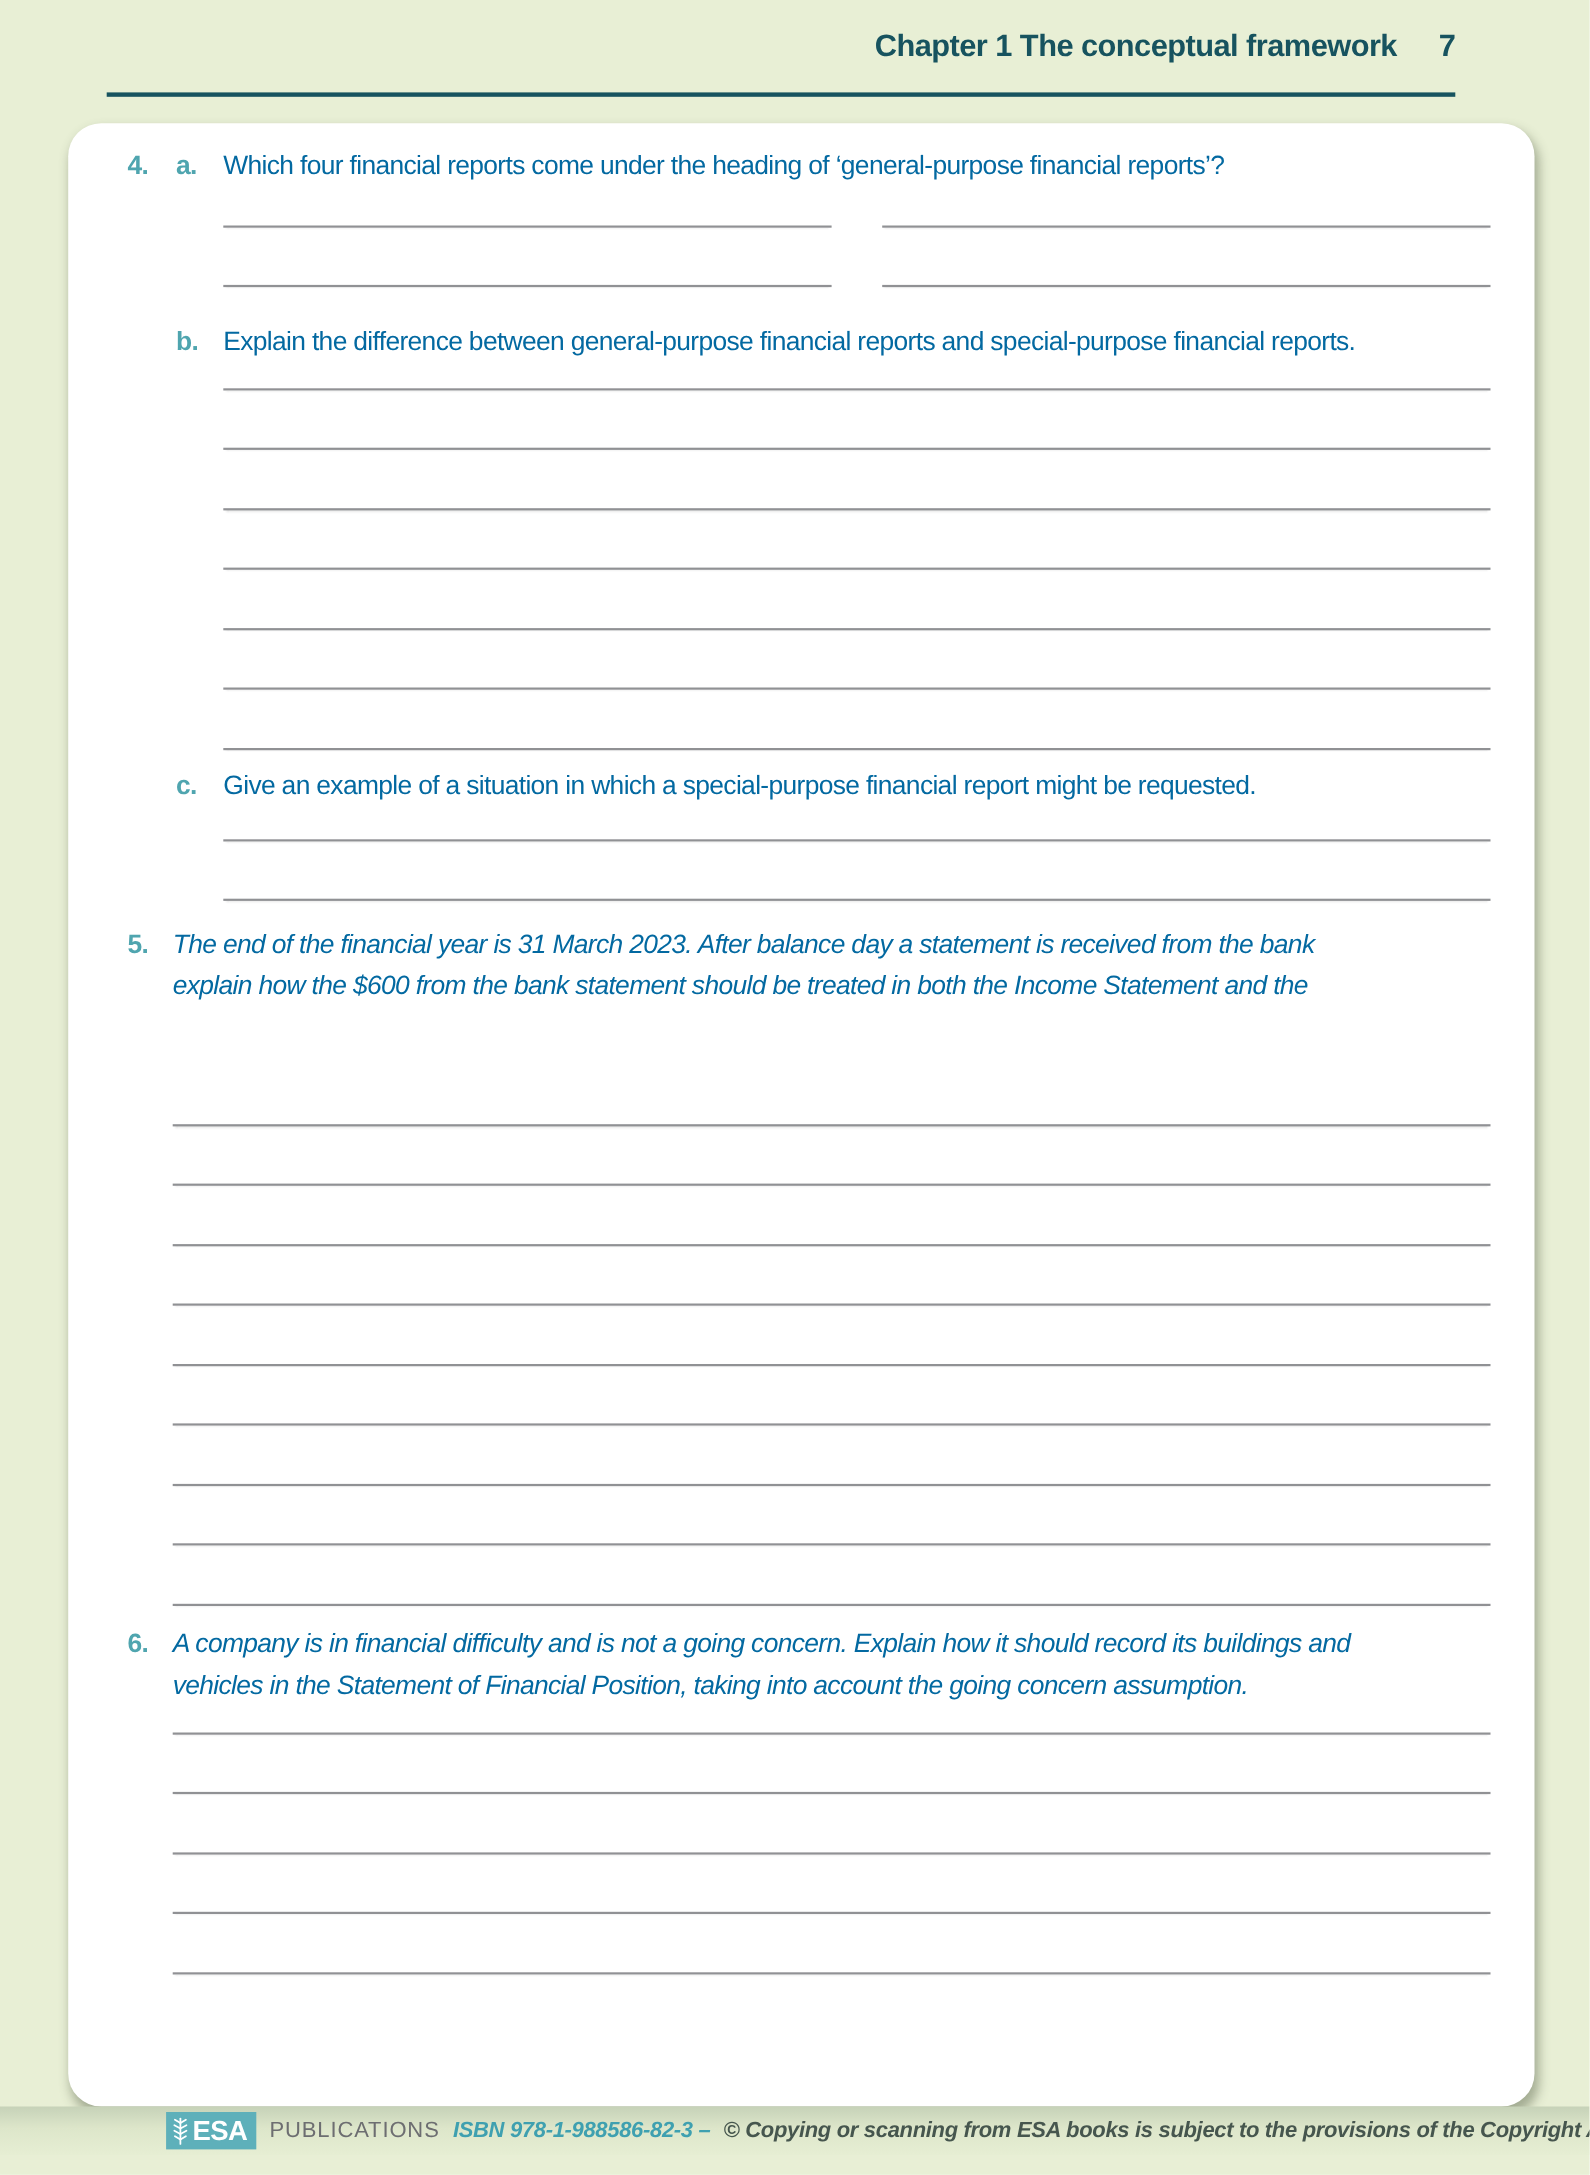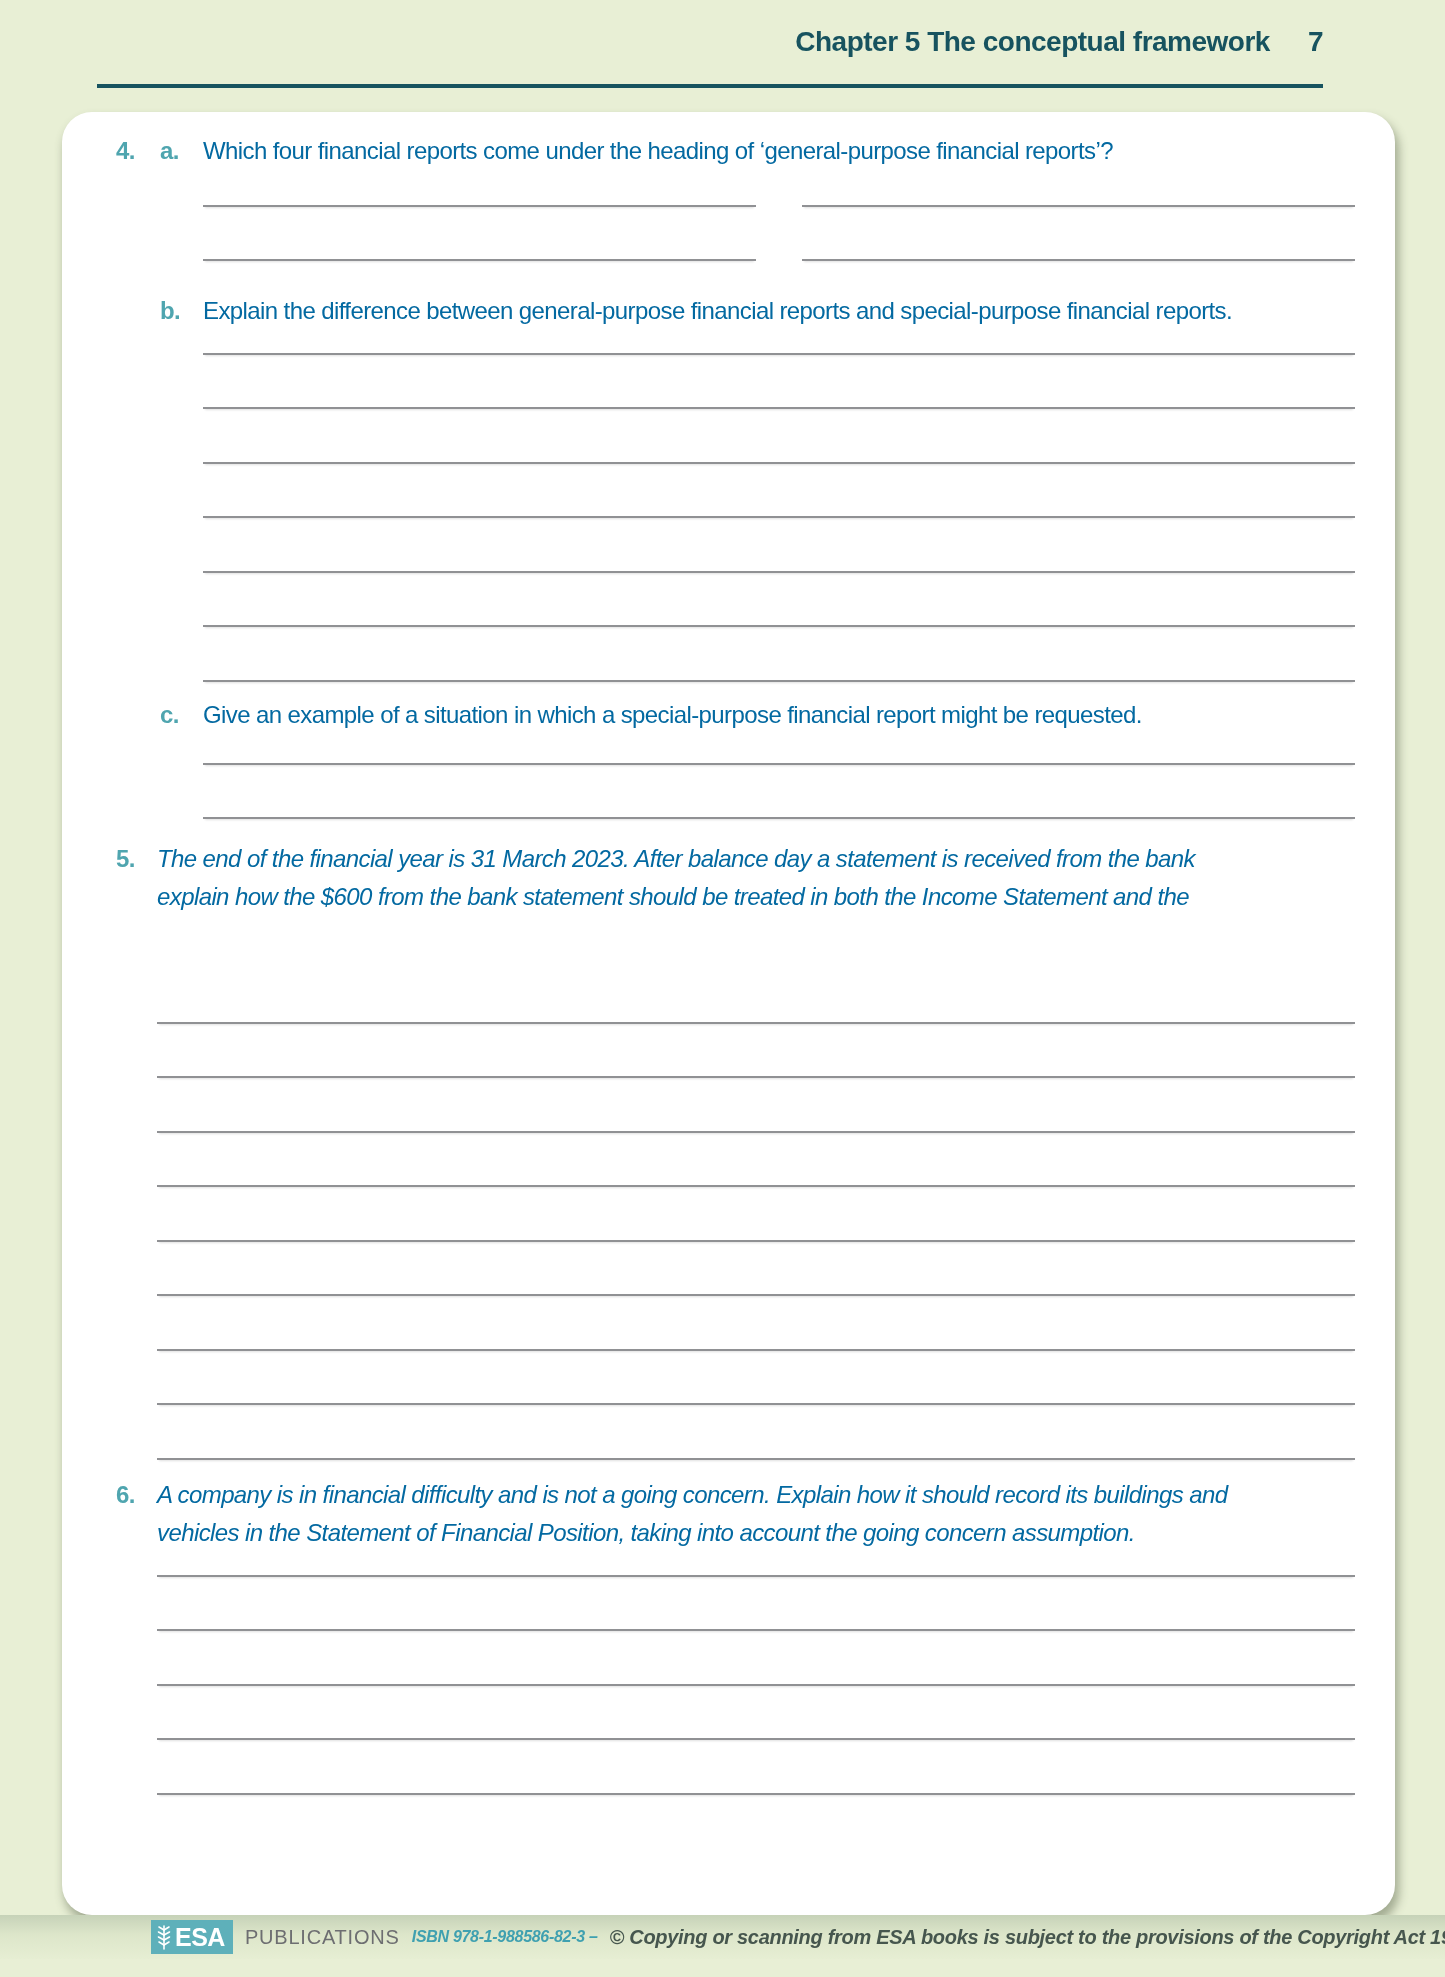--- a/index.html
+++ b/index.html
@@ -62,30 +62,30 @@
   }
   .footer-inner{
     margin-left:151px;display:flex;align-items:center;gap:12px;white-space:nowrap;
   }
   .esa-badge{
     background:#5eb0ba;color:#ffffff;font-weight:bold;font-size:25px;
     height:34px;padding:0 8px 0 4px;display:flex;align-items:center;gap:2px;
     letter-spacing:-0.5px;
   }
   .publisher{color:#6d6e71;font-size:20px;letter-spacing:0.8px;}
-  .isbn{color:#3fa0b0;font-size:16px;font-style:italic;font-weight:bold;letter-spacing:-0.3px;}
+  .isbn{color:#3fa0b0;font-size:20px;font-style:italic;font-weight:bold;letter-spacing:-0.3px;}
   .copyright{color:#46564e;font-size:20px;font-style:italic;font-weight:bold;letter-spacing:-0.3px;}
 </style>
 </head>
 <body>
 
 <div class="page">
 
   <div class="header">
-    <span>Chapter 5 The conceptual framework</span>
+    <span>Chapter 1 The conceptual framework</span>
       <span>7</span>
   </div>
   <div class="header-rule"></div>
 
   <div class="card">
 
     <div class="row" style="top:20px;">
       <span class="qnum">4.</span>
       <span class="qletter">a.</span>
       <span class="qtext">Which four financial reports come under the heading of ‘general-purpose financial reports’?</span>

